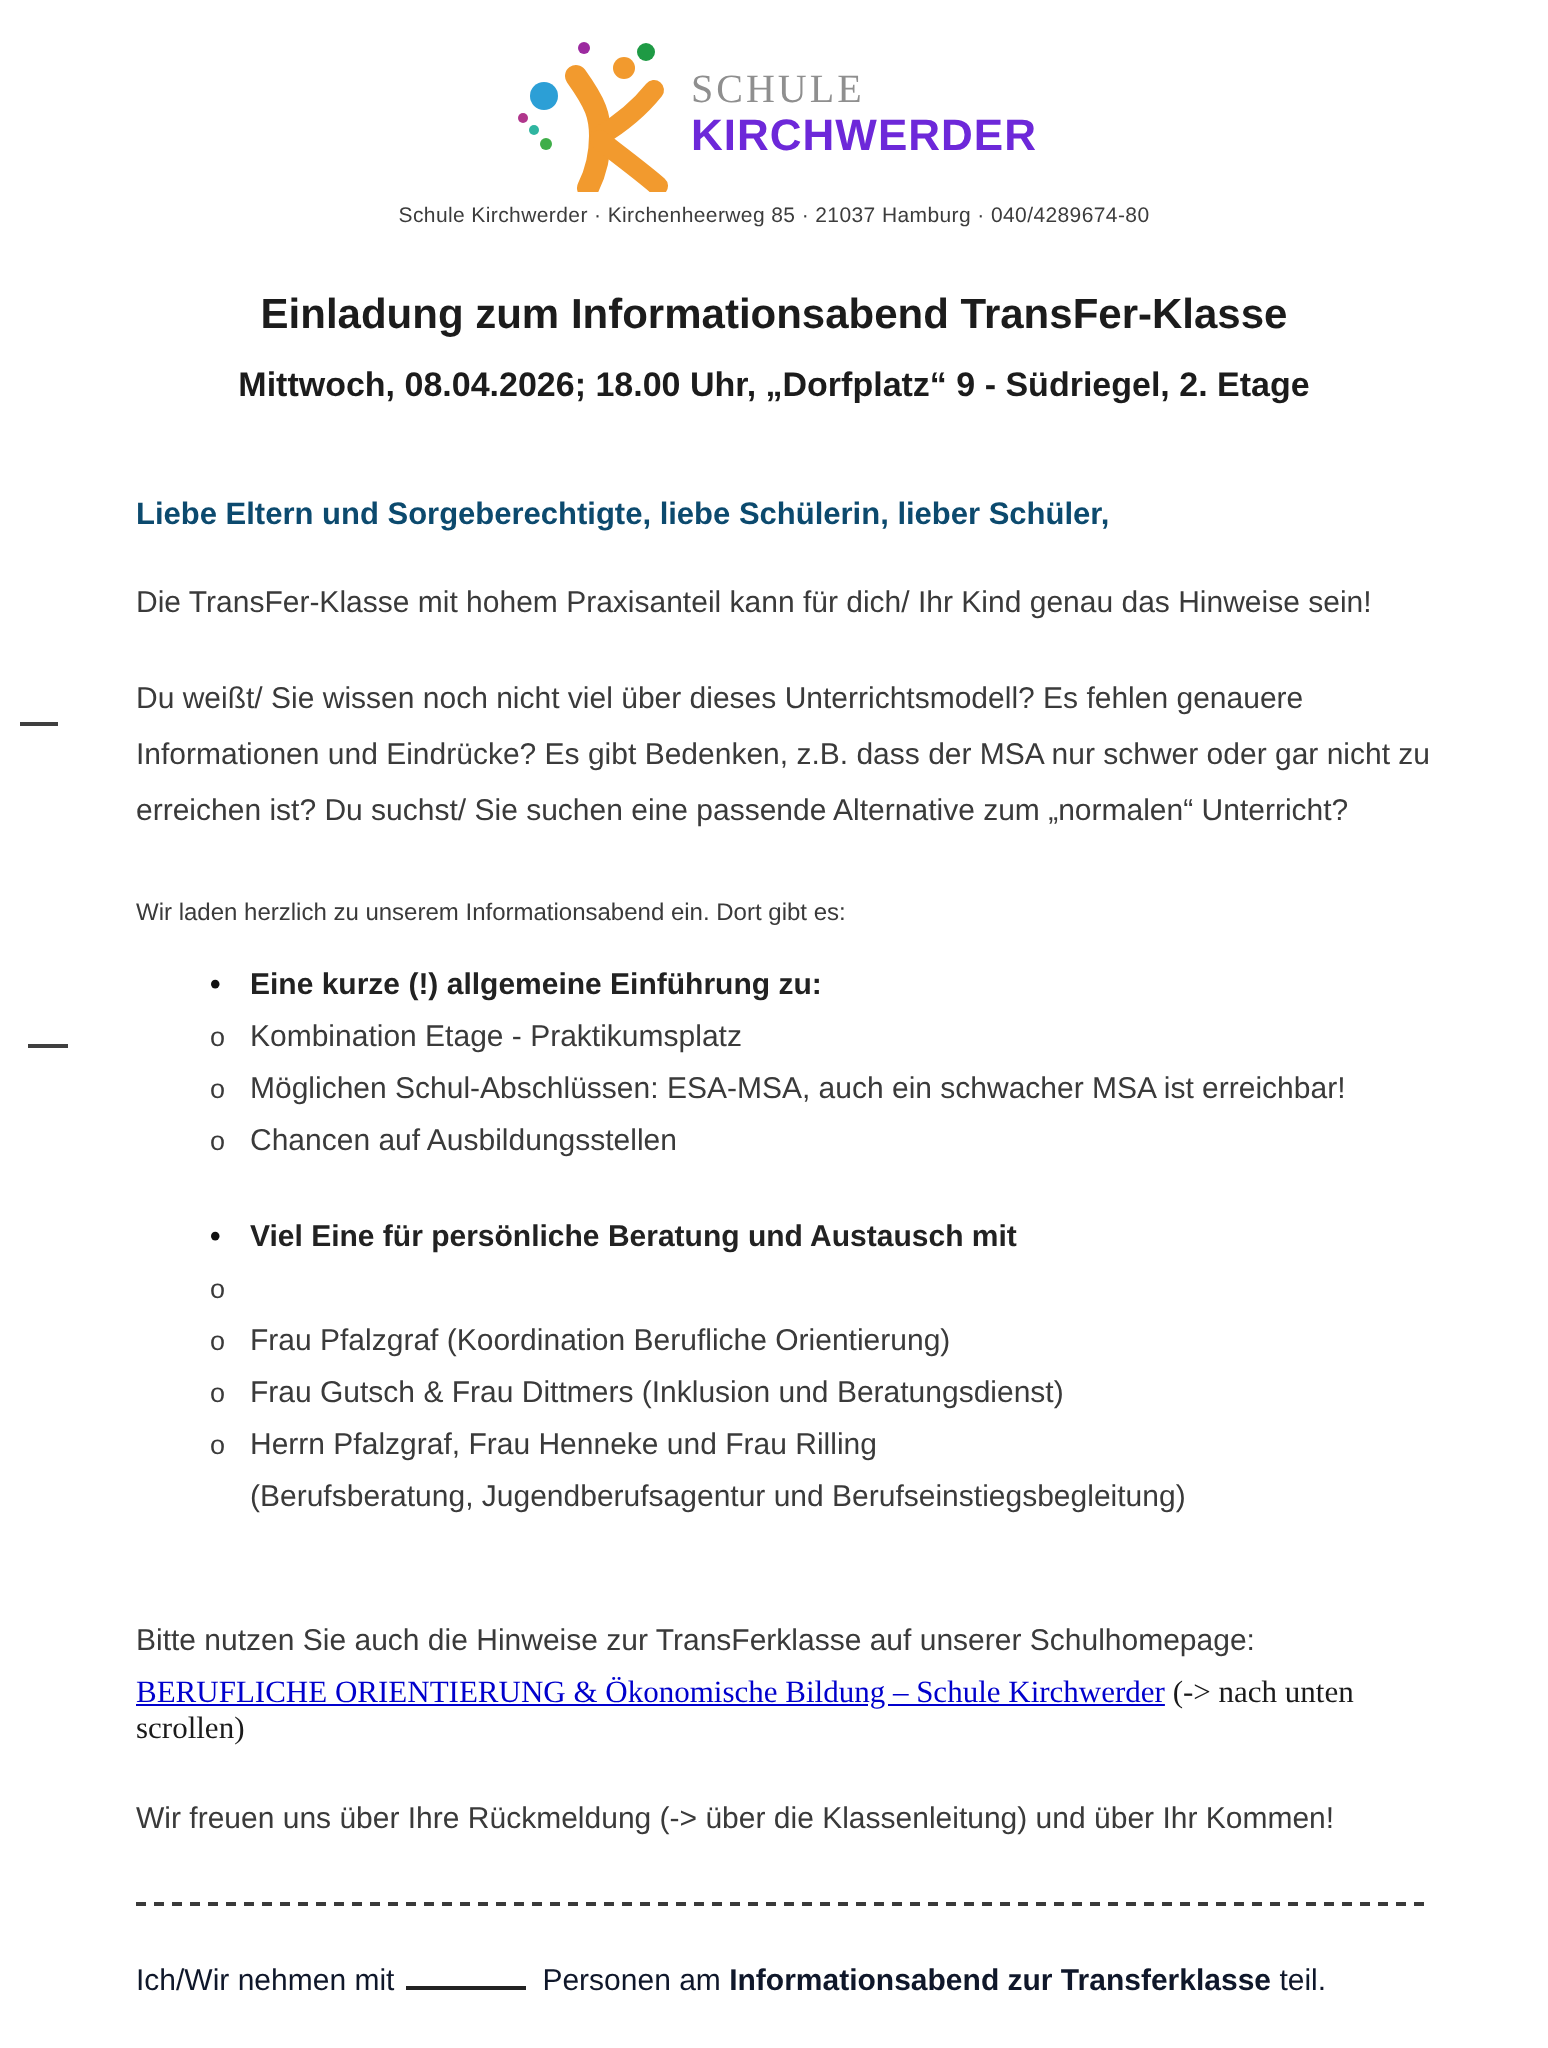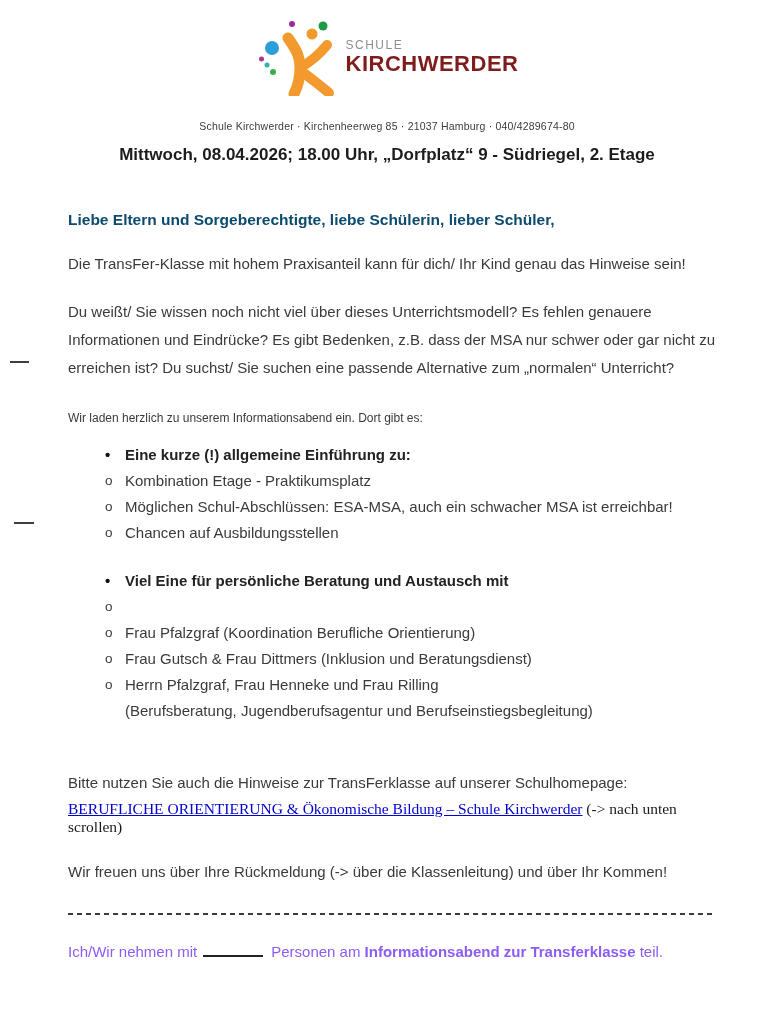--- a/index.html
+++ b/index.html
@@ -9,23 +9,23 @@
     background:#ffffff;
     font-family:"Liberation Sans",sans-serif;
     color:#3a3a3a;
     overflow:hidden;
   }
   
   .letterhead{padding-top:18px;text-align:center;}
   .logo-row{display:flex;align-items:center;justify-content:center;gap:6px;}
   .logo-mark{width:84px;height:78px;flex:none;}
   .logo-text{text-align:left;line-height:1.05;}
-  .logo-line1{font-size:12px;color:#8f8f8f;letter-spacing:1.5px;}
-  .logo-line2{font-size:22px;font-weight:bold;color:#7f1d1d;letter-spacing:0.5px;}
-  .address{margin-top:24px;font-size:10.5px;color:#3c3c3c;letter-spacing:0.2px;}
+  .logo-line1{font-size:20px;color:#8f8f8f;letter-spacing:1.5px;font-family:Liberation Serif, serif;}
+  .logo-line2{font-size:22px;font-weight:bold;color:#6d28d9;letter-spacing:0.5px;}
+  .address{margin-top:6px;font-size:10.5px;color:#3c3c3c;letter-spacing:0.2px;}
   
   .fold-mark{position:absolute;height:2px;background:#3f3f3f;}
   .fm1{left:10px;top:361px;width:19px;}
   .fm2{left:14px;top:522px;width:20px;}
   
   h1{margin:32px 30px 0;text-align:center;font-size:21px;color:#1c1c1c;font-weight:bold;}
   h2{margin:13px 30px 0;text-align:center;font-size:17px;color:#1c1c1c;font-weight:bold;}
   
   .content{padding:0 58px 0 68px;}
   p{margin:0;}
@@ -40,21 +40,21 @@
   .marker.b1{color:#111111;font-weight:bold;}
   .marker.b2{font-size:13.5px;color:#3a3a3a;}
   .bullet-heading-text{font-weight:bold;color:#222222;}
   .continuation{padding-left:57px;line-height:26px;font-size:15px;}
   .homepage-intro{margin-top:50px;font-size:15px;}
   .serif-line{margin-top:9px;font-family:"Liberation Serif",serif;font-size:15.5px;color:#1a1a1a;}
   .homepage-link{text-decoration:underline;cursor:pointer;}
   .closing{margin-top:27px;font-size:15px;}
   .dashed-sep{margin-top:33px;height:2px;
     background:repeating-linear-gradient(90deg,#3a3a3a 0 5px,transparent 5px 9px);}
-  .form-line{margin-top:27px;font-size:15px;color:#8b5cf6;}
+  .form-line{margin-top:27px;font-size:15px;color:#0f172a;}
   .form-line .bold{font-weight:bold;}
   .blank{display:inline-block;border-bottom:2px solid #222222;height:13px;vertical-align:baseline;}
   .blank-persons{width:60px;margin:0 8px 0 6px;}
 </style>
 </head>
 <body>
 
 <div class="page">
 
   <div class="fold-mark fm1"></div>
@@ -75,20 +75,21 @@
         <circle cx="15" cy="54" r="3" fill="#3FAE49"></circle>
       </svg>
       <div class="logo-text">
         <div class="logo-line1">SCHULE</div>
         <div class="logo-line2">KIRCHWERDER</div>
       </div>
     </div>
     <div class="address">Schule Kirchwerder  ·  Kirchenheerweg 85 ·  21037 Hamburg  ·  040/4289674-80</div>
   </header>
 
+  <h1>Einladung zum Informationsabend TransFer-Klasse</h1>
   <h2>Mittwoch, 08.04.2026; 18.00 Uhr, „Dorfplatz“ 9 - Südriegel, 2. Etage</h2>
 
   <div class="content">
 
     <p class="salutation">Liebe Eltern und Sorgeberechtigte, liebe Schülerin, lieber Schüler,</p>
 
     <p class="p-intro">Die TransFer-Klasse mit hohem Praxisanteil kann für dich/ Ihr Kind genau das Hinweise sein!</p>
 
     <p class="p-questions">Du weißt/ Sie wissen noch nicht viel über dieses Unterrichtsmodell? Es fehlen genauere Informationen und Eindrücke? Es gibt Bedenken, z.B. dass der MSA nur schwer oder gar nicht zu erreichen ist? Du suchst/ Sie suchen eine passende Alternative zum „normalen“ Unterricht?</p>
 

